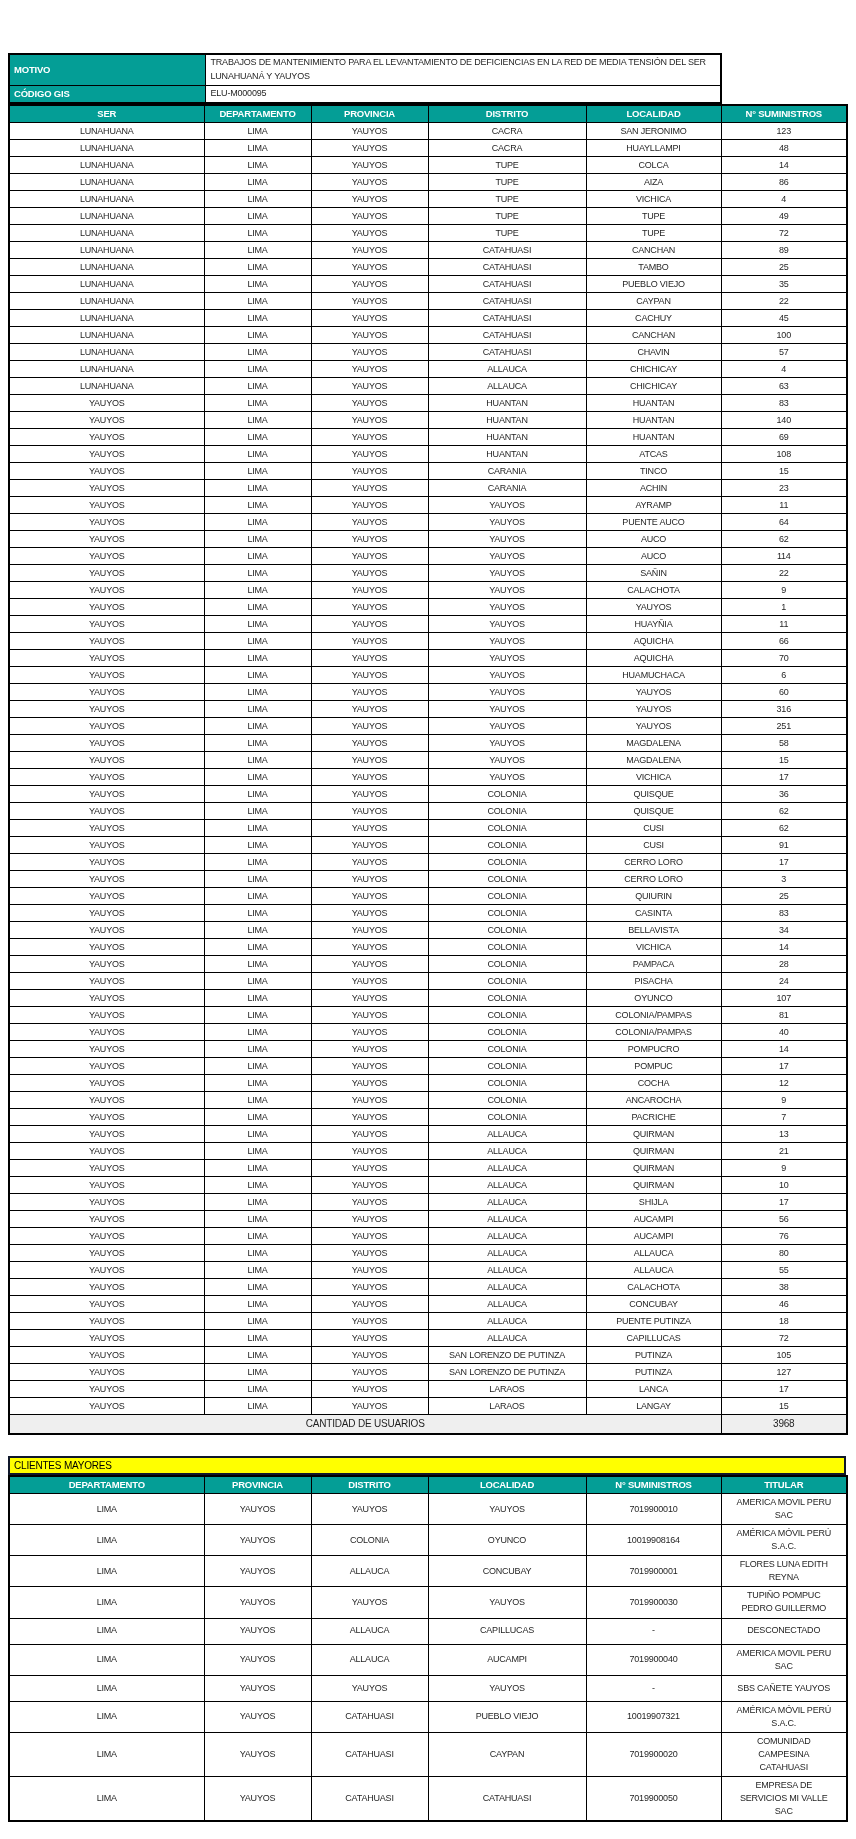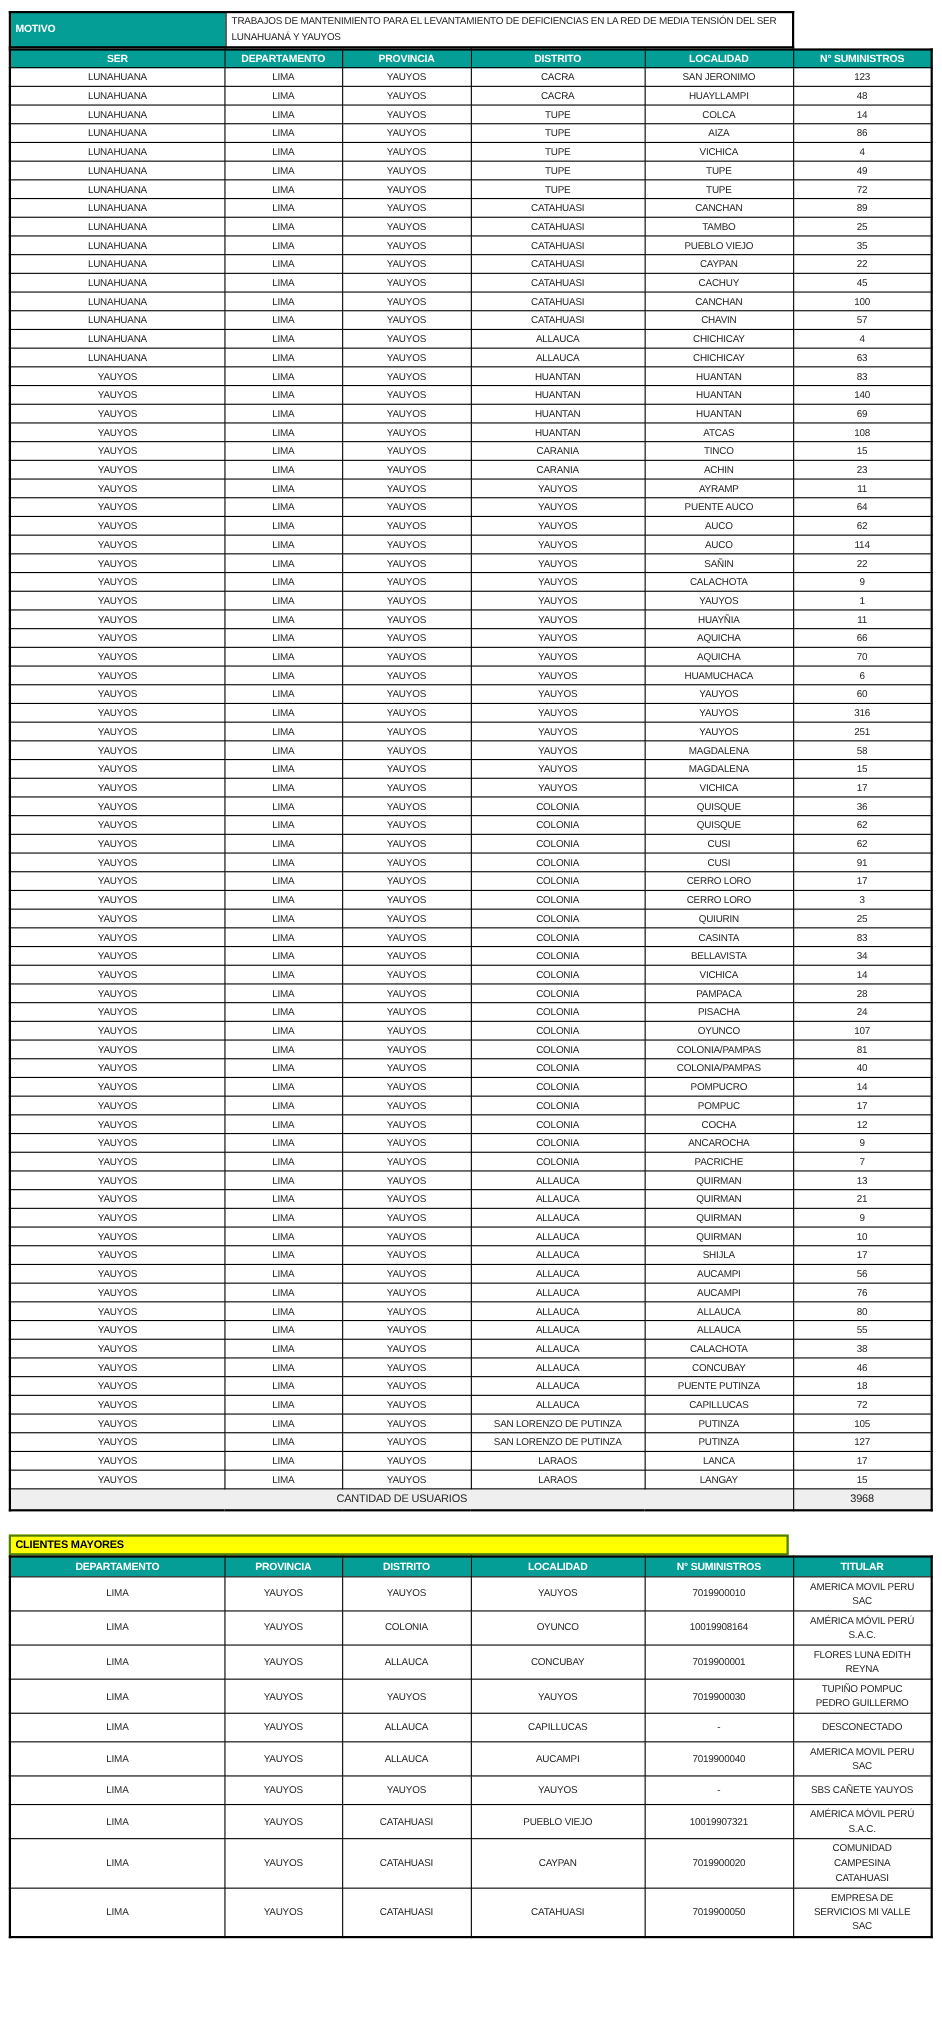--- a/index.html
+++ b/index.html
@@ -11,21 +11,21 @@
   *{box-sizing:border-box;}
   body{
     margin:0; width:856px; height:1839px; background:#fff;
     font-family:"Liberation Sans", sans-serif; color:var(--ink);
     letter-spacing:-0.2px;
   }
   .page{padding:10px 8px 0 8px;}
   table{border-collapse:collapse; table-layout:fixed;}
 
   
-  .info{width:712px; border:2px solid #000;}
+  .info{width:712px; border:2px solid #000;margin-top:43px;}
   .info td{border:1px solid #000; vertical-align:middle;}
   .info .lbl{
     background:var(--teal); color:#fff; font-weight:bold; font-size:9.5px;
     width:196px; padding:1px 4px; line-height:1.5;
   }
   .info .val{font-size:9px; padding:1px 5px; line-height:1.55;}
   .info tr.h2 td{height:31px;}
   .info tr.h1 td{height:16px;}
   .info tr.h3 td{height:34px;}
 
@@ -40,22 +40,22 @@
     height:16px; line-height:16px; padding:0 2px;
     white-space:nowrap; overflow:hidden;
   }
   .sup tr.total td{
     background:var(--total-bg); font-weight:normal; font-size:10px; height:18px; line-height:18px;
   }
 
   
   .gap{height:21px;}
   .banner{
-    width:709px; background:var(--yellow); border:2px solid #4d7c0f;
-    font-weight:bold; font-size:10px; color:#000; padding:1px 4px; line-height:1.3;
+    width:838px; background:var(--yellow); border:2px solid #0f172a;
+    font-weight:normal; font-size:10px; color:#000; padding:1px 4px; line-height:1.3;
   }
   .cli{width:838px; border:2px solid #000;}
   .cli th{
     background:var(--teal); color:#fff; font-weight:bold; font-size:9.5px;
     border:1px solid #000; height:18px; padding:0 2px;
   }
   .cli td{
     border:1px solid #000; font-size:9px; text-align:center; vertical-align:middle;
     padding:2px 2px; line-height:1.45; height:26px;
   }
@@ -68,20 +68,24 @@
 
   <table class="info">
     <colgroup>
         <col style="width:196px">
         <col style="width:516px">
       </colgroup>
     <tbody>
         <tr class="h2">
       <td class="lbl">MOTIVO</td>
       <td class="val">TRABAJOS DE MANTENIMIENTO PARA EL LEVANTAMIENTO DE DEFICIENCIAS EN LA RED DE MEDIA TENSIÓN DEL SER LUNAHUANÁ Y YAUYOS</td>
+    </tr>
+    <tr class="h1">
+      <td class="lbl">CÓDIGO GIS</td>
+      <td class="val">ELU-M000095</td>
     </tr>
   </tbody>
     </table>
 
   <table class="sup">
     <colgroup>
       <col style="width:195px">
         <col style="width:107px">
         <col style="width:117px">
       <col style="width:158px">

